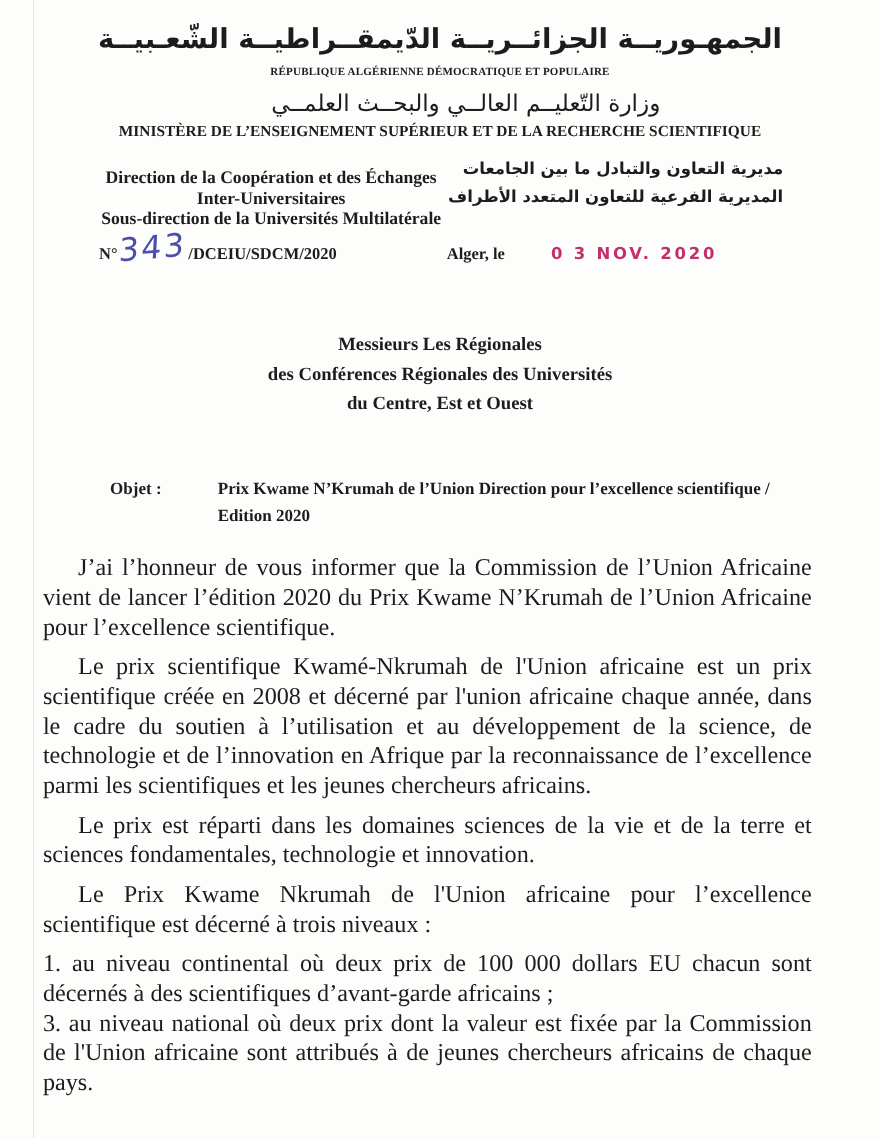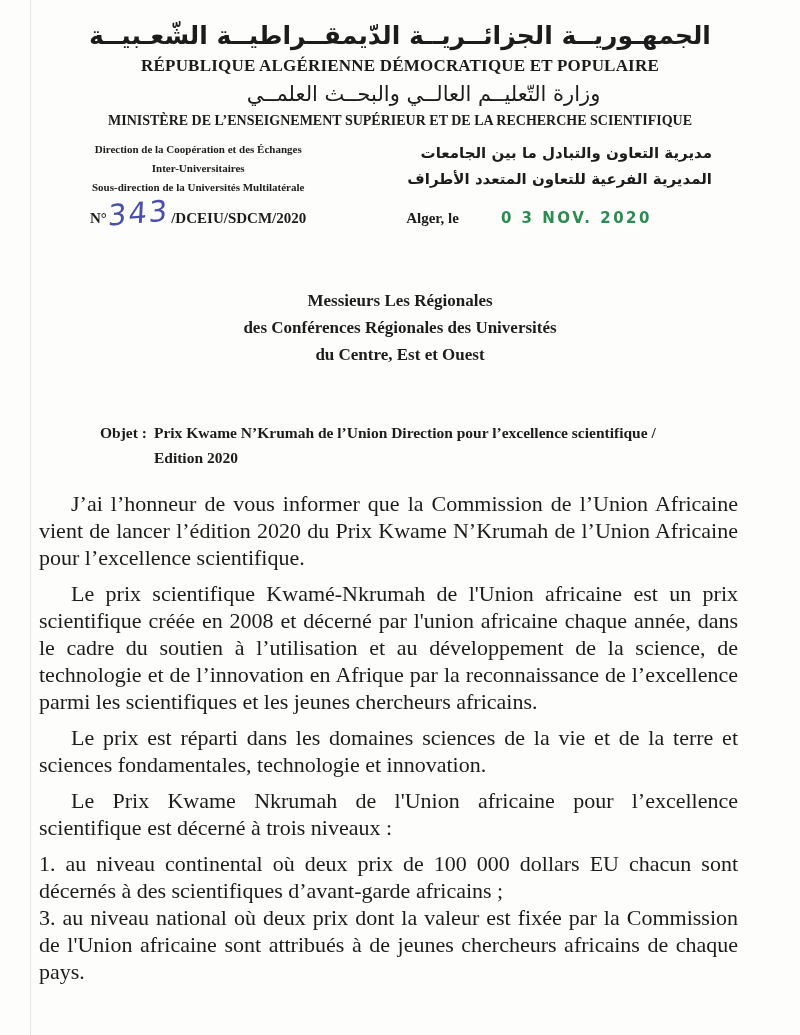--- a/index.html
+++ b/index.html
@@ -36,21 +36,21 @@
     direction: rtl;
     unicode-bidi: embed;
   }
   .h-ar-republic {
     font-size: 25px;
     font-weight: bold;
     line-height: 36px;
     letter-spacing: 0.5px;
   }
   .h-fr-republic {
-    font-size: 17px;
+    font-size: 10px;
     font-weight: bold;
     line-height: 24px;
     letter-spacing: 0.2px;
   }
   .h-ar-ministry {
     font-size: 21px;
     font-weight: normal;
     line-height: 32px;
     padding-left: 47px;
   }
@@ -62,23 +62,24 @@
   
   .subheader {
     display: flex;
     justify-content: space-between;
     align-items: flex-start;
     padding: 8px 88px 0 92px;
   }
   .direction-fr {
     text-align: center;
     font-weight: bold;
-    font-size: 11px;
+    font-size: 16px;
     line-height: 19px;
     max-width: 310px;
+    margin-top: 12px;
   }
   .direction-ar {
     text-align: right;
     font-weight: bold;
     font-size: 15px;
     line-height: 26px;
   }
   
   .refrow {
     display: flex;
@@ -111,21 +112,21 @@
     align-items: baseline;
     white-space: nowrap;
     justify-content: center;
   }
   .place-label {
     font-weight: bold;
     font-size: 15px;
   }
   .date-stamp {
     font-family: "DejaVu Sans", sans-serif;
-    color: #15803d;
+    color: #be185d;
     font-weight: bold;
     font-size: 15px;
     letter-spacing: 2.5px;
     margin-left: 42px;
     opacity: 0.9;
   }
   
   .addressee {
     margin-top: 44px;
     text-align: center;
@@ -133,20 +134,21 @@
     font-size: 17px;
     line-height: 27px;
   }
   
   .subject {
     margin: 52px 60px 0 100px;
     font-weight: bold;
     font-size: 15.5px;
     line-height: 25px;
     display: flex;
+    gap: 44px;
   }
   .subject-label { white-space: nowrap; }
   .subject-text { margin-left: 7px; }
   
   .body-text {
     margin: 20px 62px 0 39px;
     font-size: 22px;
     line-height: 27px;
     text-align: justify;
   }

